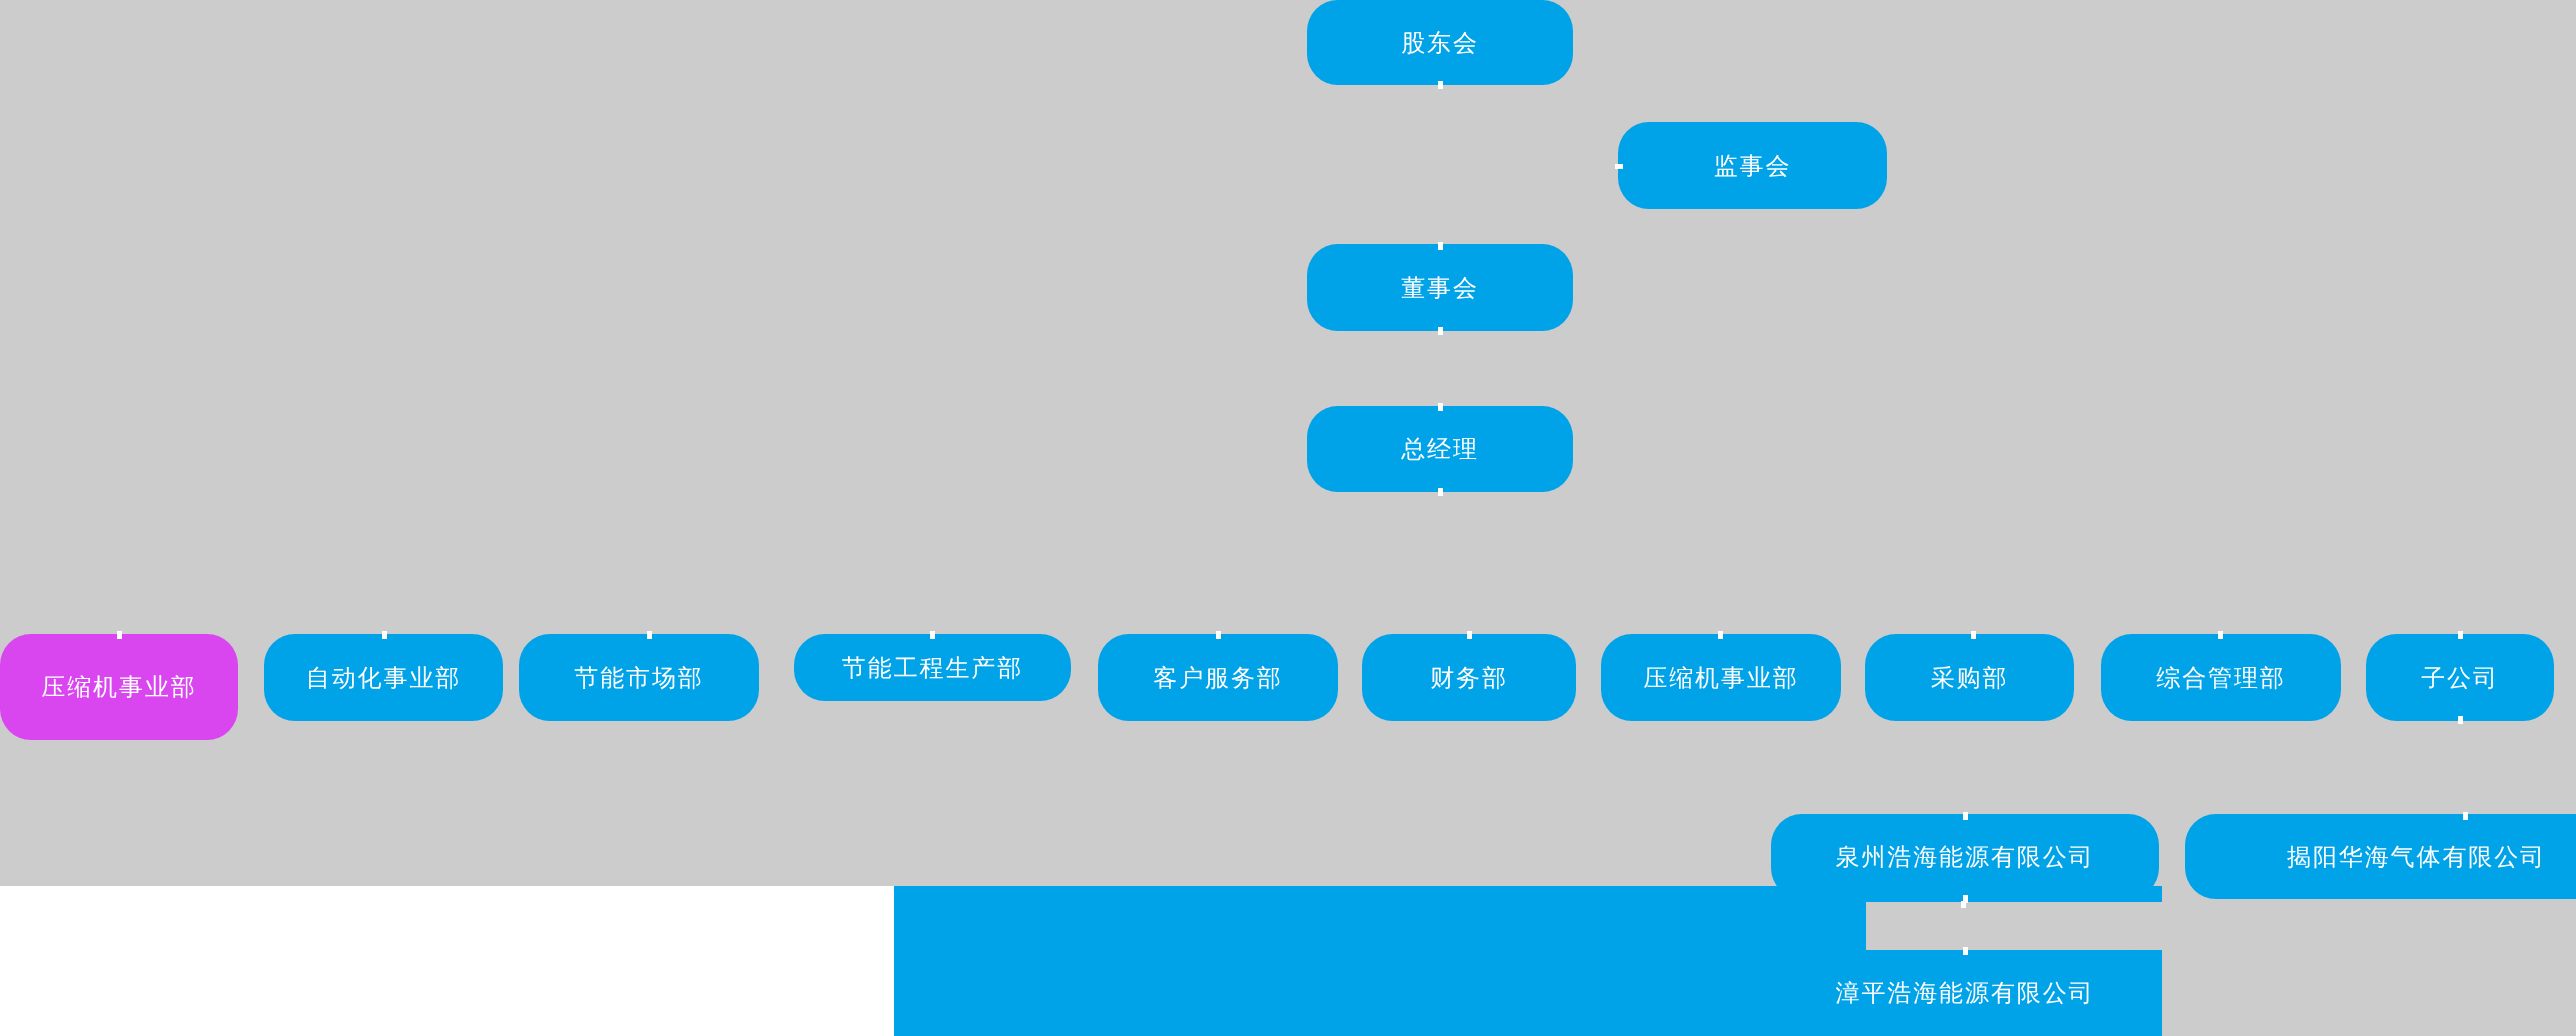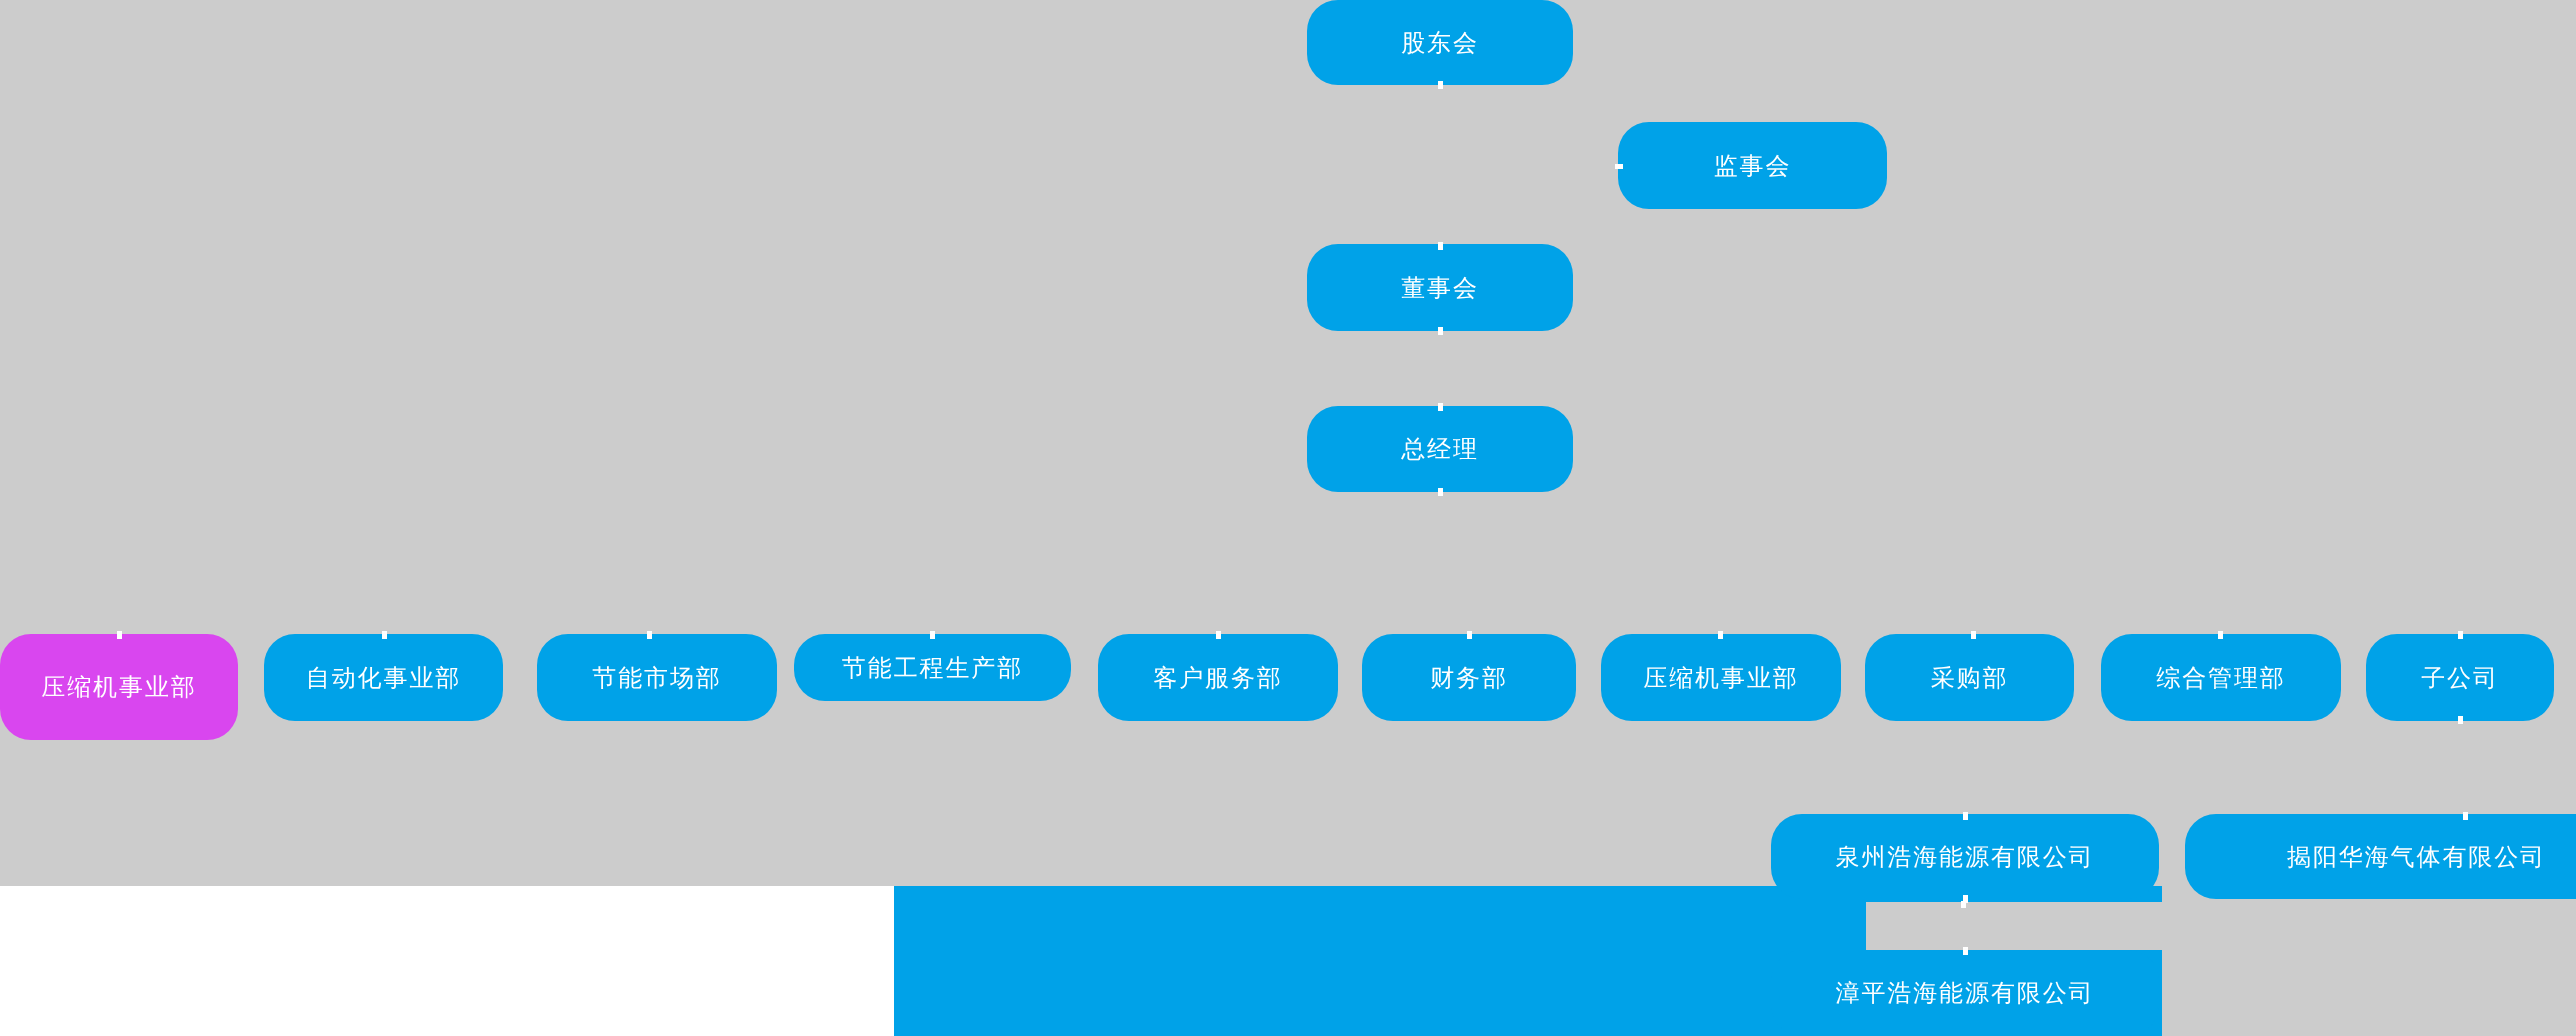--- a/index.html
+++ b/index.html
@@ -59,21 +59,21 @@
     <div class="tick" style="left: 1438px; top: 403px; width: 4.7px; height: 7.6px; background: rgb(255, 255, 255);"></div>
     <div class="tick" style="left: 1438px; top: 488px; width: 4.7px; height: 7.6px; background: rgb(255, 255, 255);"></div>
     <div class="org-node" style="left: 0px; top: 634px; width: 238px; height: 106px; background: #d946ef; color: rgb(255, 255, 255);">
       <span>压缩机事业部</span>
     </div>
     <div class="tick" style="left: 117px; top: 631px; width: 4.7px; height: 7.6px; background: rgb(255, 255, 255);"></div>
     <div class="org-node" style="left: 264px; top: 634px; width: 239px; height: 87px; background: rgb(0, 162, 232); color: rgb(255, 255, 255);">
       <span>自动化事业部</span>
     </div>
     <div class="tick" style="left: 382px; top: 631px; width: 4.7px; height: 7.6px; background: rgb(255, 255, 255);"></div>
-    <div class="org-node" style="left: 537px; top: 634px; width: 240px; height: 87px; background: rgb(0, 162, 232); color: rgb(255, 255, 255);">
+    <div class="org-node" style="left: 519px; top: 634px; width: 240px; height: 87px; background: rgb(0, 162, 232); color: rgb(255, 255, 255);">
       <span>节能市场部</span>
     </div>
     <div class="tick" style="left: 647px; top: 631px; width: 4.7px; height: 7.6px; background: rgb(255, 255, 255);"></div>
     <div class="org-node" style="left: 794px; top: 634px; width: 277px; height: 67px; background: rgb(0, 162, 232); color: rgb(255, 255, 255);">
       <span>节能工程生产部</span>
     </div>
     <div class="tick" style="left: 930px; top: 631px; width: 4.7px; height: 7.6px; background: rgb(255, 255, 255);"></div>
     <div class="org-node" style="left: 1098px; top: 634px; width: 240px; height: 87px; background: rgb(0, 162, 232); color: rgb(255, 255, 255);">
       <span>客户服务部</span>
     </div>

